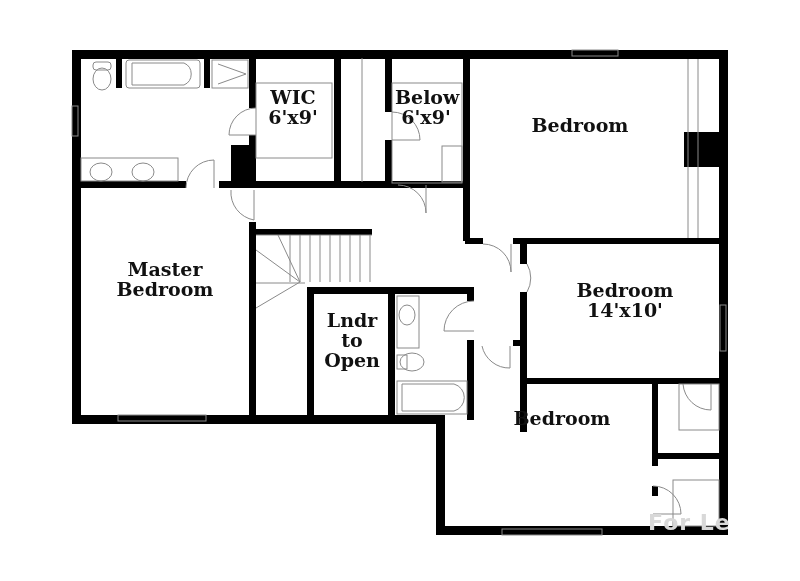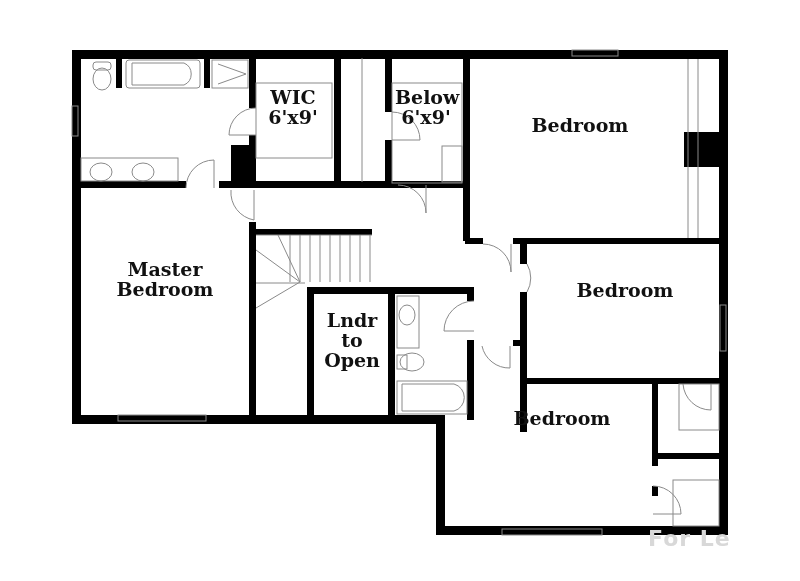--- a/index.html
+++ b/index.html
@@ -1,21 +1,21 @@
 <!DOCTYPE html>
 <html><head>
 <meta charset="utf-8">
 <style>
   html, body { margin:0; padding:0; background:#ffffff; }
   body { width:800px; height:581px; position:relative; overflow:hidden; font-family:"DejaVu Serif", serif; }
   #plan { position:absolute; left:0; top:0; }
   .label { position:absolute; text-align:center; font-family:"DejaVu Serif", serif; font-weight:bold; color:#111; line-height:1.05; }
   .label span { display:block; }
   .lg { font-size:19px; }
-  .wm { position:absolute; left:648px; top:510px; font-family:"DejaVu Sans", sans-serif; font-weight:bold; font-size:22px; color:#d8d8d8; letter-spacing:1px;margin-top:16px; }
+  .wm { position:absolute; left:648px; top:510px; font-family:"DejaVu Sans", sans-serif; font-weight:bold; font-size:22px; color:#d8d8d8; letter-spacing:1px; }
 </style>
 </head>
 <body>
 
 <svg id="plan" width="800" height="581" viewBox="0 0 800 581">
   <g fill="#000">
 
     <rect x="72" y="50" width="656" height="9"></rect>
     <rect x="72" y="50" width="9" height="374"></rect>
     <rect x="72" y="415" width="366" height="9"></rect>
@@ -157,19 +157,20 @@
 </div>
 
 <div class="label lg" style="left:312px;top:311px;width:80px;">
   <span>Lndr</span>
   <span>to</span>
   <span>Open</span>
 </div>
 
 <div class="label lg" style="left:555px;top:281px;width:140px;">
   <span>Bedroom</span>
+  <span>14'x10'</span>
 </div>
 
 <div class="label lg" style="left:492px;top:409px;width:140px;">
   <span>Bedroom</span>
 </div>
 
 <div class="wm">For Le</div>
 
 </body></html>

